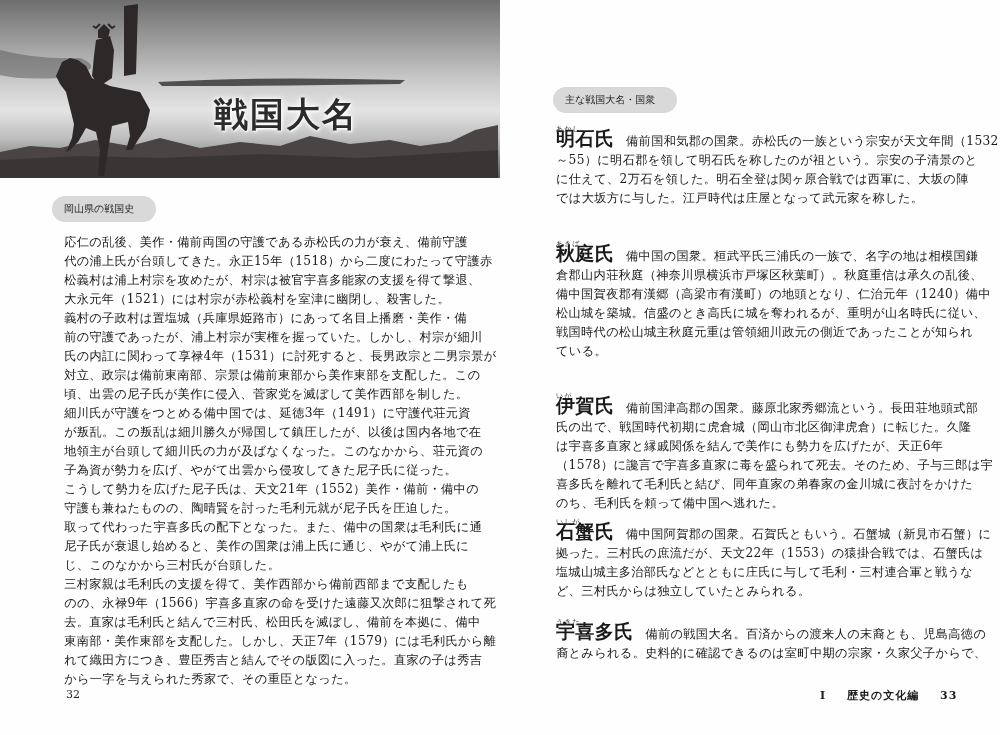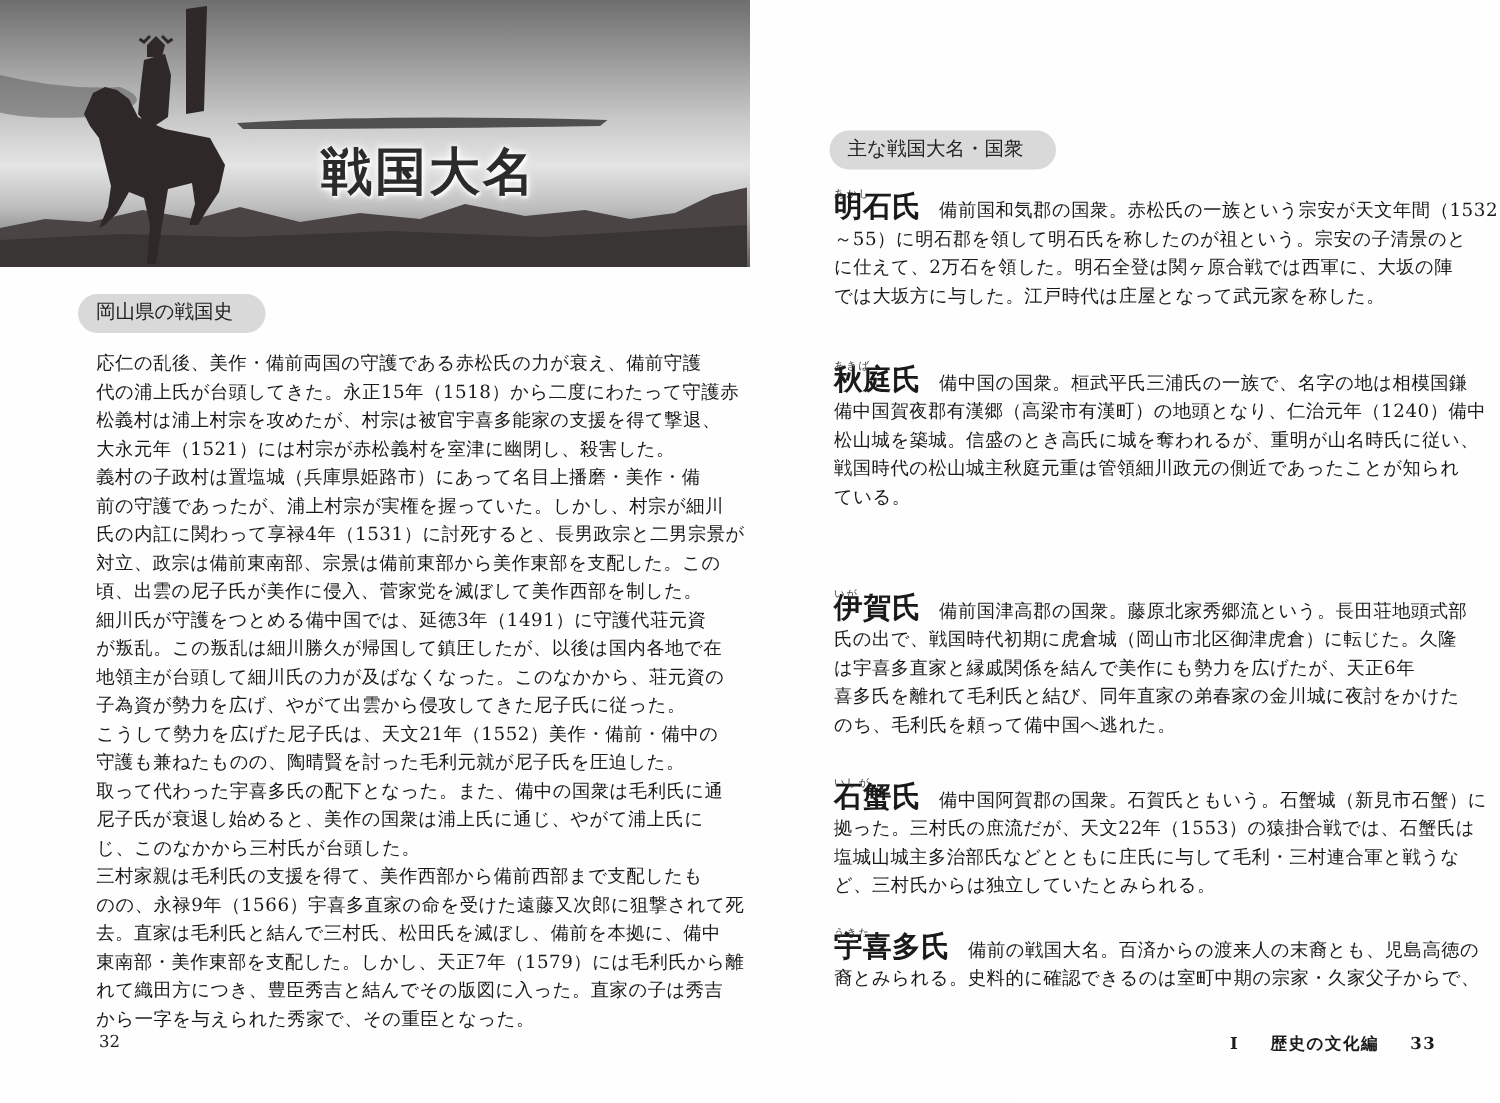--- a/index.html
+++ b/index.html
@@ -18,21 +18,21 @@
   .banner svg { position: absolute; left: 0; top: 0; }
   .banner-title {
     position: absolute; left: 214px; top: 92px; font-size: 34px; font-weight: bold;
     font-family: "DejaVu Sans", sans-serif; color: #2b2b2b; letter-spacing: 2px;
     text-shadow: 0 0 4px #ffffff, 0 0 8px #ffffff, 1px 1px 2px #ffffff;
   }
 
   
   .section-pill {
     position: absolute; height: 26px; padding: 0 22px 0 12px; border-radius: 13px;
-    background: #d9d9d9; font-family: "DejaVu Sans", sans-serif; font-size: 13px; line-height: 26px; color: #222;
+    background: #d9d9d9; font-family: "DejaVu Sans", sans-serif; font-size: 10px; line-height: 26px; color: #222;
   }
   .pill-left { left: 52px; top: 196px; }
   .pill-right { left: 553px; top: 87px; }
 
   
   .text-block { position: absolute; font-size: 12.2px; line-height: 19px; letter-spacing: 0.35px; color: #1a1a1a; }
   .left-text { left: 52px; top: 233px; width: 365px; }
   .left-text p { text-indent: 1em; }
   .line { display: block; white-space: nowrap; }
 
@@ -133,35 +133,37 @@
   <span class="line">では大坂方に与した。江戸時代は庄屋となって武元家を称した。</span>
 </div>
 
 <div class="entry" style="top:244px;">
   <span class="entry-first">
     <span class="entry-name">
       <span class="ruby">あきば</span>
       <span>秋庭氏</span>
     </span><span>備中国の国衆。桓武平氏三浦氏の一族で、名字の地は相模国鎌</span>
   </span>
+  <span class="line">倉郡山内荘秋庭（神奈川県横浜市戸塚区秋葉町）。秋庭重信は承久の乱後、</span>
   <span class="line">備中国賀夜郡有漢郷（高梁市有漢町）の地頭となり、仁治元年（1240）備中</span>
   <span class="line">松山城を築城。信盛のとき高氏に城を奪われるが、重明が山名時氏に従い、</span>
   <span class="line">戦国時代の松山城主秋庭元重は管領細川政元の側近であったことが知られ</span>
   <span class="line">ている。</span>
 </div>
 
 <div class="entry" style="top:396px;">
   <span class="entry-first">
     <span class="entry-name">
       <span class="ruby">いが</span>
       <span>伊賀氏</span>
     </span><span>備前国津高郡の国衆。藤原北家秀郷流という。長田荘地頭式部</span>
   </span>
   <span class="line">氏の出で、戦国時代初期に虎倉城（岡山市北区御津虎倉）に転じた。久隆</span>
   <span class="line">は宇喜多直家と縁戚関係を結んで美作にも勢力を広げたが、天正6年</span>
+  <span class="line">（1578）に讒言で宇喜多直家に毒を盛られて死去。そのため、子与三郎は宇</span>
   <span class="line">喜多氏を離れて毛利氏と結び、同年直家の弟春家の金川城に夜討をかけた</span>
   <span class="line">のち、毛利氏を頼って備中国へ逃れた。</span>
 </div>
 
 <div class="entry" style="top:522px;">
   <span class="entry-first">
     <span class="entry-name">
       <span class="ruby">いしが</span>
       <span>石蟹氏</span>
     </span><span>備中国阿賀郡の国衆。石賀氏ともいう。石蟹城（新見市石蟹）に</span>

